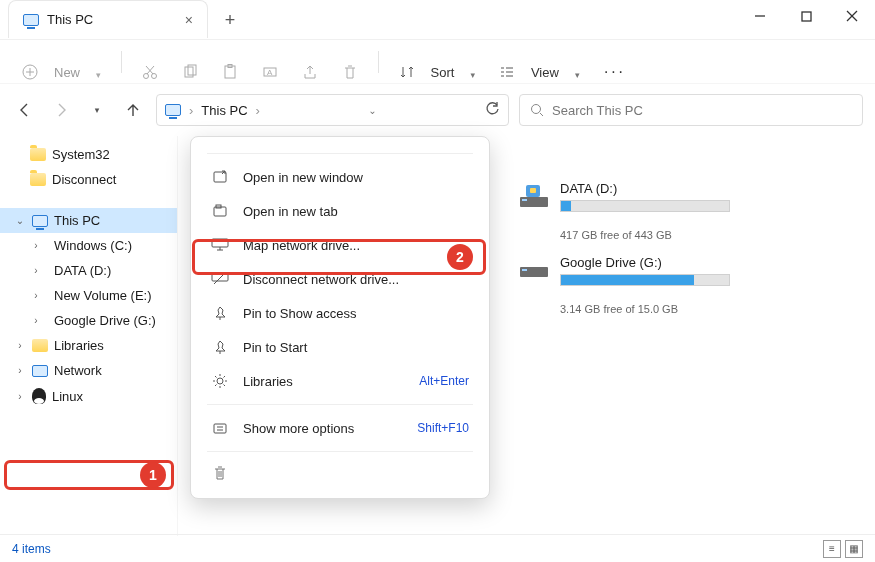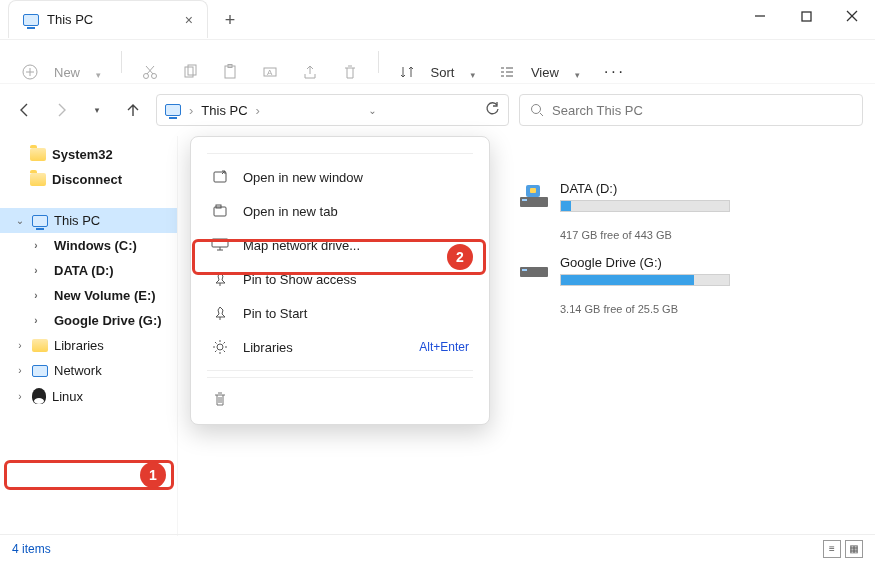--- a/index.html
+++ b/index.html
@@ -28,21 +28,21 @@
 .addrbar .crumb-sep { color: #999; }
 .refresh { margin-left: auto; color: #555; cursor: pointer; }
 .chev-addr { color: #777; margin-left: auto; }
 .searchbar { width: 344px; display: flex; align-items: center; border: 1px solid #ddd; border-radius: 4px; height: 32px; padding: 0 10px; gap: 8px; color: #777; }
 
 
 .bodyarea { display: flex; height: 400px; position: relative; }
 .tree { width: 178px; padding: 6px 0; border-right: 1px solid #f5f5f5; position: relative; }
 .trow { display: flex; align-items: center; gap: 6px; padding: 5px 10px 5px 14px; cursor: pointer; }
 .trow.sel { background: #cfe8ff; }
-.trow.indent { padding-left: 30px; font-weight: bold; }
+.trow.indent { padding-left: 30px; }
 .trow .exp { width: 12px; text-align: center; color: #666; font-size: 10px; }
 .folder-ico { width: 16px; height: 13px; background: linear-gradient(#ffe9a8,#ffd558); border-radius: 2px; position: relative; }
 .folder-ico::before { content:""; position:absolute; top:-3px; left:0; width:7px; height:3px; background:#ffd558; border-radius:2px 2px 0 0; }
 
 .content { flex: 1; padding: 8px 20px; position: relative; }
 .section-hdr { display: flex; align-items: center; gap: 6px; color: #1657b8; padding: 4px 0 10px 0; }
 .drives { display: flex; flex-direction: column; gap: 14px; margin-left: 320px; margin-top: 8px; }
 .drive { display: flex; gap: 10px; align-items: flex-start; width: 210px; }
 .drive-ico { width: 32px; height: 24px; margin-top: 2px; }
 .drive-info { flex: 1; }
@@ -303,21 +303,21 @@
           <svg width="32" height="24">
               <rect x="2" y="10" width="28" height="10" fill="#6c6c6c" rx="1"></rect>
               <rect x="4" y="12" width="5" height="2" fill="#9fd1ff"></rect>
             </svg>
         </div>
         <div class="drive-info">
           <div class="drive-name">Google Drive (G:)</div>
           <div class="bar">
               <div class="bar-fill" style="width:79%"></div>
             </div>
-          <div class="drive-free">3.14 GB free of 25.5 GB</div>
+          <div class="drive-free">3.14 GB free of 15.0 GB</div>
         </div>
       </div>
     </div>
 
     <div class="ctxmenu" style="left:12px; top:0px;">
       <div class="msep"></div>
       <div class="mrow">
         <span class="mico">
             <svg width="16" height="16">
               <rect x="2" y="3" width="12" height="10" fill="none" stroke="#555" rx="1"></rect>
@@ -340,20 +340,29 @@
             <svg width="18" height="14">
               <rect x="1" y="1" width="16" height="8" fill="none" stroke="#555" rx="1"></rect>
               <line x1="6" y1="12" x2="12" y2="12" stroke="#555"></line>
               <line x1="9" y1="9" x2="9" y2="12" stroke="#555"></line>
             </svg>
           </span>
         <span>Map network drive...</span>
       </div>
       <div class="mrow">
         <span class="mico">
+            <svg width="18" height="14">
+              <rect x="1" y="1" width="16" height="8" fill="none" stroke="#555" rx="1"></rect>
+              <line x1="3" y1="12" x2="15" y2="0" stroke="#555"></line>
+            </svg>
+          </span>
+        <span>Disconnect network drive...</span>
+      </div>
+      <div class="mrow">
+        <span class="mico">
             <svg width="16" height="16">
               <path d="M8 2 L11 5 L10 9 L13 12 L4 12 L7 9 L6 5 Z M8 12 L8 15" fill="none" stroke="#555"></path>
             </svg>
           </span>
         <span>Pin to Show access</span>
       </div>
       <div class="mrow">
         <span class="mico">
             <svg width="16" height="16">
               <path d="M8 2 L11 5 L10 9 L13 12 L4 12 L7 9 L6 5 Z M8 12 L8 15" fill="none" stroke="#555"></path>
@@ -365,20 +374,31 @@
         <span class="mico">
             <svg width="16" height="16">
               <circle cx="8" cy="8" r="3" fill="none" stroke="#555"></circle>
               <path d="M8 1 L8 3 M8 13 L8 15 M1 8 L3 8 M13 8 L15 8 M3 3 L4.5 4.5 M11.5 11.5 L13 13 M13 3 L11.5 4.5 M4.5 11.5 L3 13" stroke="#555"></path>
             </svg>
           </span>
         <span>Libraries</span>
         <span class="shortcut">Alt+Enter</span>
       </div>
       <div class="msep"></div>
+      <div class="mrow">
+        <span class="mico">
+            <svg width="16" height="16">
+              <rect x="2" y="4" width="12" height="9" fill="none" stroke="#555" rx="1"></rect>
+              <line x1="5" y1="7" x2="11" y2="7" stroke="#555"></line>
+              <line x1="5" y1="10" x2="11" y2="10" stroke="#555"></line>
+            </svg>
+          </span>
+        <span>Show more options</span>
+        <span class="shortcut">Shift+F10</span>
+      </div>
       <div class="msep"></div>
       <div class="trash-row">
         <span class="mico">
             <svg width="16" height="16">
               <path d="M3 4 L13 4 M5 4 L5 14 L11 14 L11 4 M6 2 L10 2 M7 6 L7 12 M9 6 L9 12" fill="none" stroke="#777"></path>
             </svg>
           </span>
       </div>
 
       <div class="step-outline" style="left:1px; top:102px; width:294px; height:36px;"></div>

